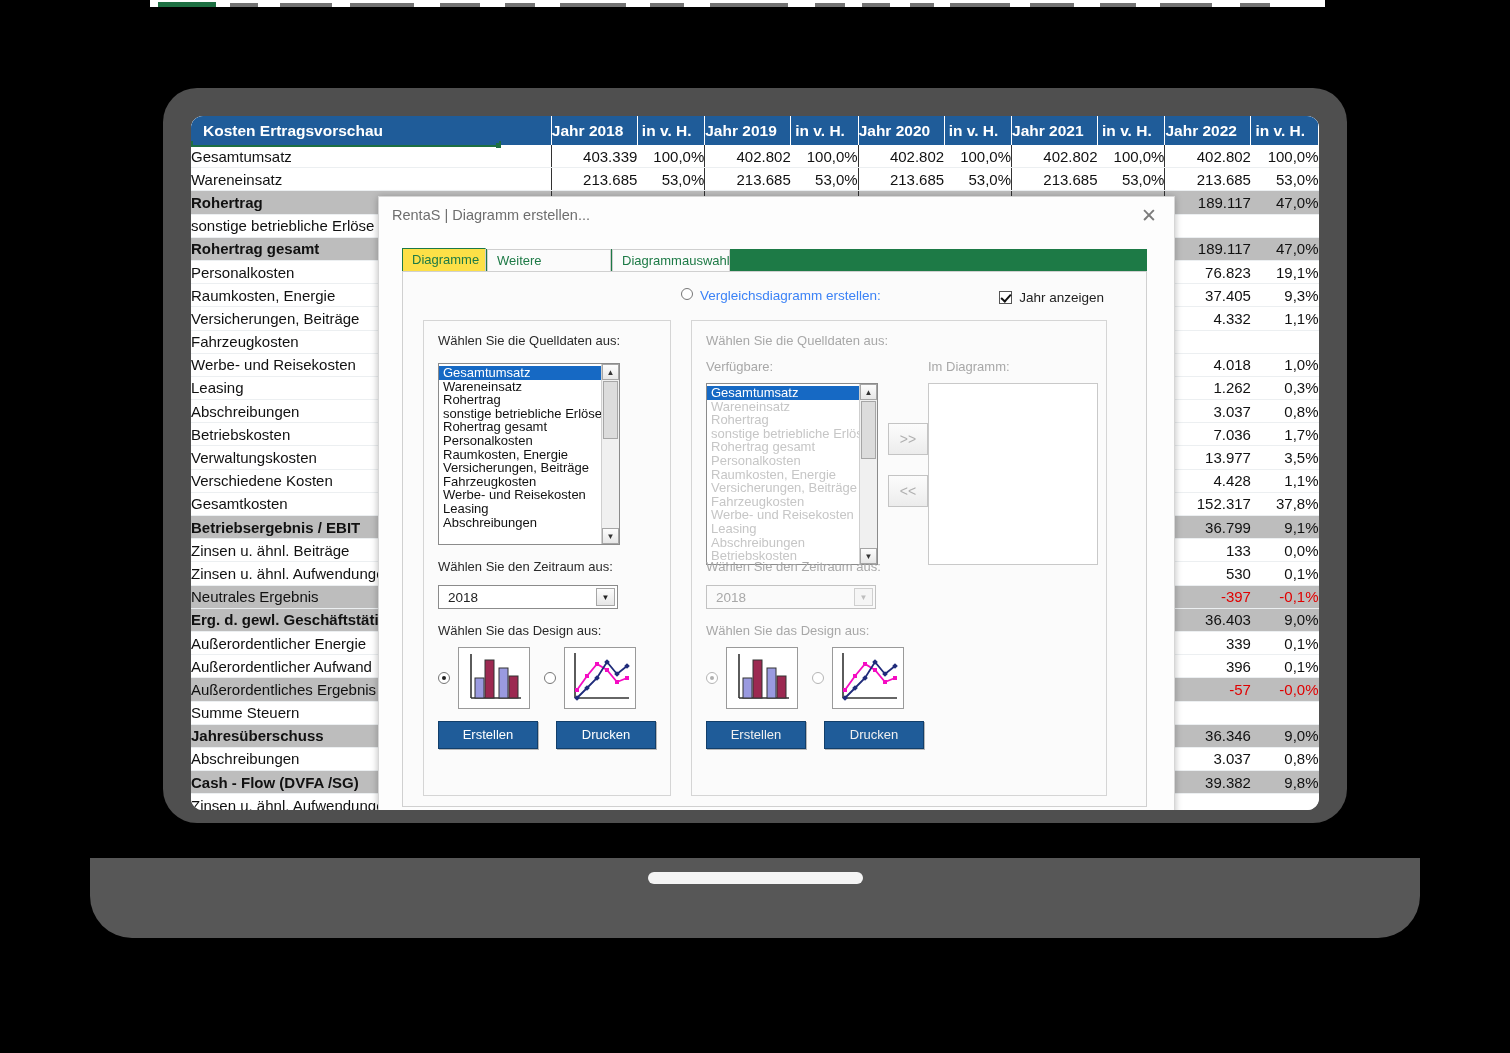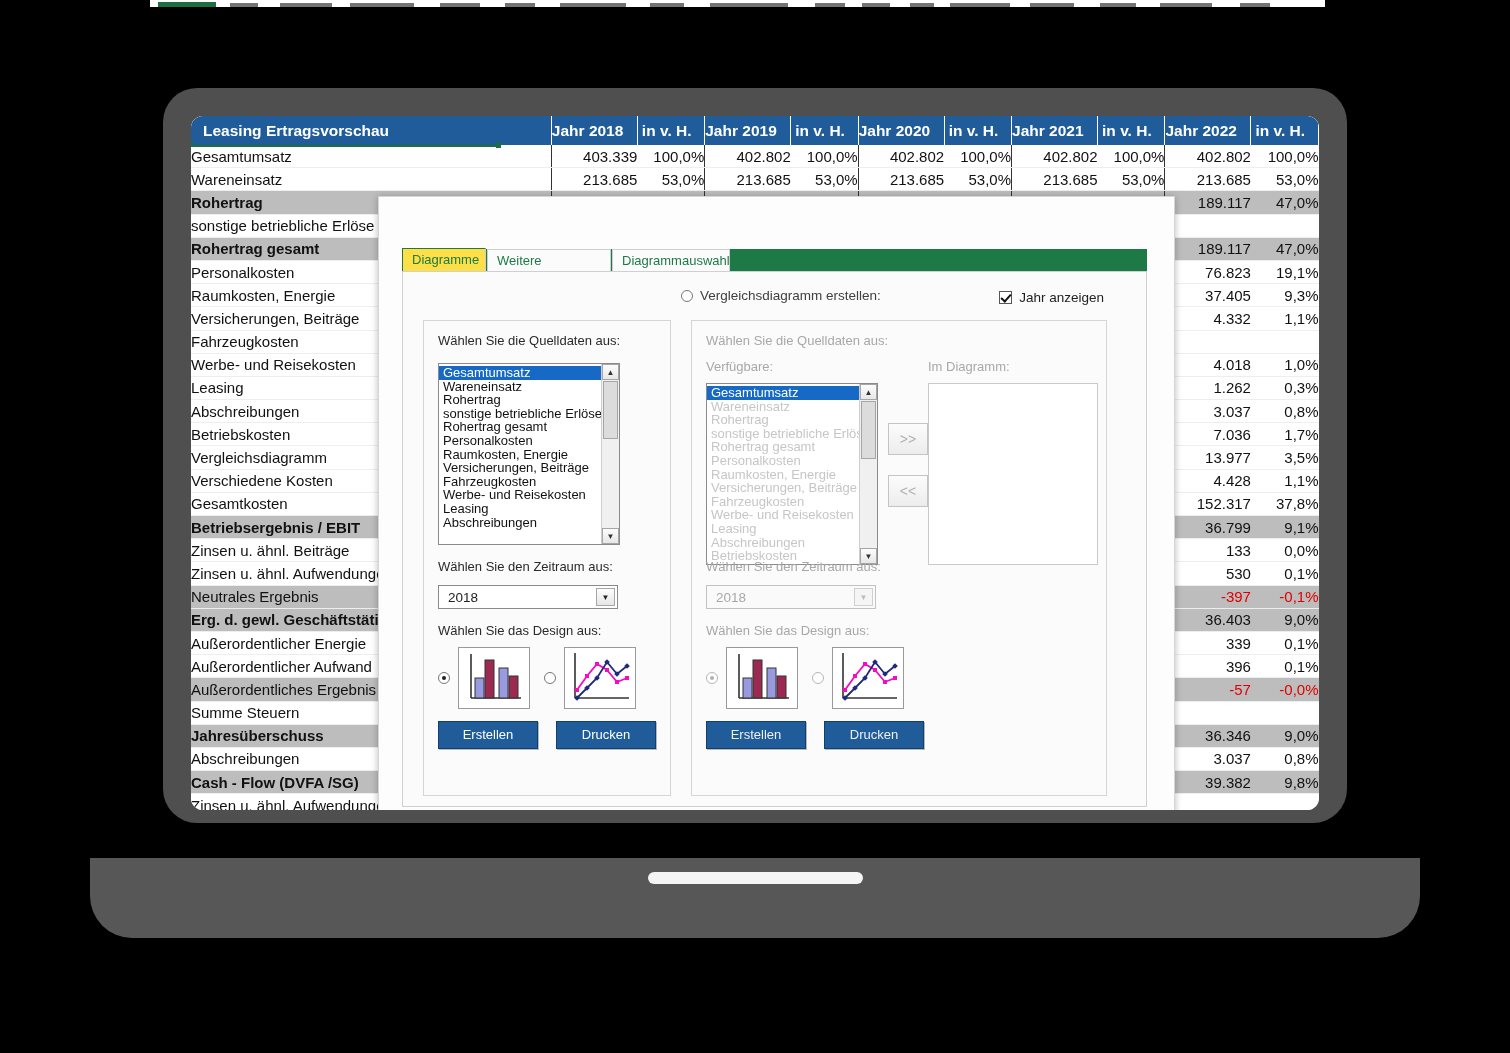--- a/index.html
+++ b/index.html
@@ -53,21 +53,21 @@
 
   .tabstrip{position:absolute;left:23px;top:16px;right:27px;height:22px;background:#1d7a46;}
   .tab{position:absolute;top:0;height:22px;line-height:21px;font-size:13px;color:#1d7a46;
        background:#fdfdfd;border:1px solid #cfcfcf;border-bottom:none;padding:0 9px;box-sizing:border-box;}
   .tab.active{background:#fde047;border-color:#1d7a46 #cfcfcf #fdfdfd #1d7a46;z-index:3;height:23px;}
   .tab2{background:#fbfbfb;}
 
   .panel-outer{position:absolute;left:23px;top:38px;right:27px;bottom:10px;border:1px solid #d0d0d0;background:#fbfbfb;}
   .mode-row{position:absolute;left:20px;top:16px;right:18px;height:22px;font-size:13.5px;color:#222;}
   .mode-a{position:absolute;left:0;top:0;display:flex;align-items:center;gap:1px;margin-top:46px;}
-  .mode-b{position:absolute;left:258px;top:0;display:flex;align-items:center;gap:7px;color:#404040;}
+  .mode-b{position:absolute;left:258px;top:0;display:flex;align-items:flex-start;gap:7px;color:#3b82f6;}
   .mode-c{position:absolute;right:24px;top:2px;display:flex;align-items:center;gap:7px;}
 
   .radio{width:12px;height:12px;border:1px solid #767676;border-radius:50%;background:#fff;
          display:inline-block;position:relative;box-sizing:border-box;}
   .radio.on::after{content:"";position:absolute;left:3px;top:3px;width:4px;height:4px;border-radius:50%;background:#222;}
   .radio.dis{border-color:#b5b5b5;}
   .radio.dis.on::after{background:#b0b0b0;}
   .cbox{width:13px;height:13px;border:1px solid #555;background:#fff;display:inline-block;position:relative;box-sizing:border-box;}
   .cbox.on::after{content:"";position:absolute;left:3px;top:0px;width:4px;height:8px;
         border:solid #111;border-width:0 2px 2px 0;transform:rotate(42deg);}
@@ -146,21 +146,21 @@
             <col style="width:58px">
           <col style="width:74px">
             <col style="width:58px">
           <col style="width:74px">
             <col style="width:58px">
           <col style="width:74px">
             <col style="width:58px">
         </colgroup>
         <thead>
           <tr class="hdr-row">
-            <th class="hdr-title colsep">Leasing Ertragsvorschau</th>
+            <th class="hdr-title colsep">Kosten Ertragsvorschau</th>
             <th class="hdr-year">Jahr 2018</th>
             <th class="hdr-pct colsep">in v. H.</th>
             <th class="hdr-year">Jahr 2019</th>
             <th class="hdr-pct colsep">in v. H.</th>
             <th class="hdr-year">Jahr 2020</th>
             <th class="hdr-pct colsep">in v. H.</th>
             <th class="hdr-year">Jahr 2021</th>
             <th class="hdr-pct colsep">in v. H.</th>
             <th class="hdr-year">Jahr 2022</th>
             <th class="hdr-pct">in v. H.</th>
@@ -330,21 +330,21 @@
               <td class="num">7.036</td>
               <td class="pct colsep">1,7%</td>
               <td class="num">7.036</td>
               <td class="pct colsep">1,7%</td>
               <td class="num">7.036</td>
               <td class="pct colsep">1,7%</td>
               <td class="num">7.036</td>
               <td class="pct">1,7%</td>
             </tr>
             <tr class="r">
-              <td class="lbl colsep">Vergleichsdiagramm</td>
+              <td class="lbl colsep">Verwaltungskosten</td>
               <td class="num">13.977</td>
               <td class="pct colsep">3,5%</td>
               <td class="num">13.977</td>
               <td class="pct colsep">3,5%</td>
               <td class="num">13.977</td>
               <td class="pct colsep">3,5%</td>
               <td class="num">13.977</td>
               <td class="pct colsep">3,5%</td>
               <td class="num">13.977</td>
               <td class="pct">3,5%</td>
@@ -545,20 +545,24 @@
               <td class="pct"></td>
             </tr>
           </tbody>
       </table>
 
       <div class="selbox"></div>
       <div class="selhandle"></div>
     </div>
 
     <div class="dlg" style="left:187px;top:80px;width:795px;height:620px;">
+      <div class="dlg-title">
+        <span>RentaS | Diagramm erstellen...</span>
+        <span class="dlg-close">✕</span>
+      </div>
 
       <div class="dlg-body">
 
         <div class="tabstrip">
           <div class="tab active" style="left:0;width:84px;top:-1px">Diagramme</div>
           <div class="tab tab2" style="left:85px;width:124px">Weitere Diagramme</div>
           <div class="tab tab2" style="left:210px;width:118px">Diagrammauswahl</div>
         </div>
 
         <div class="panel-outer">

